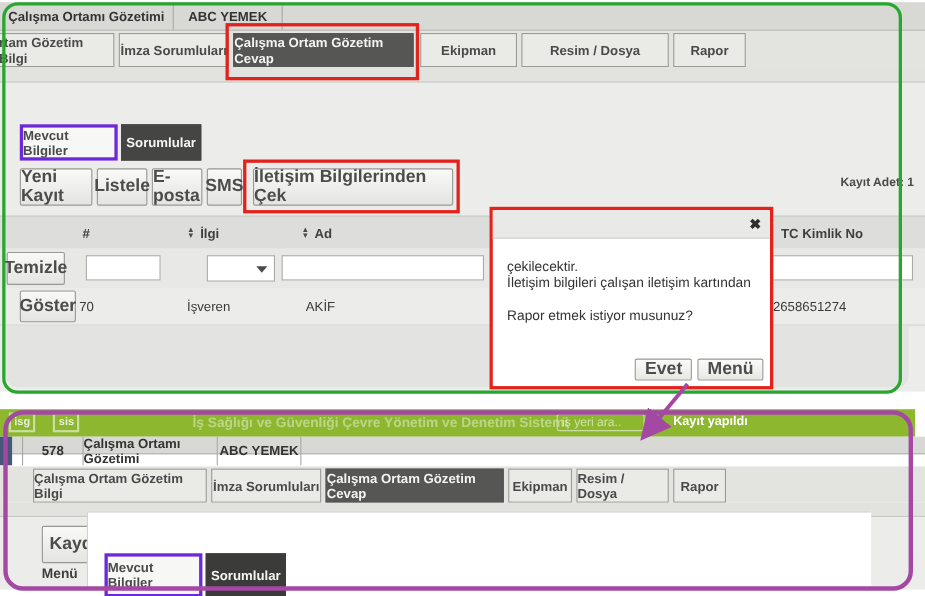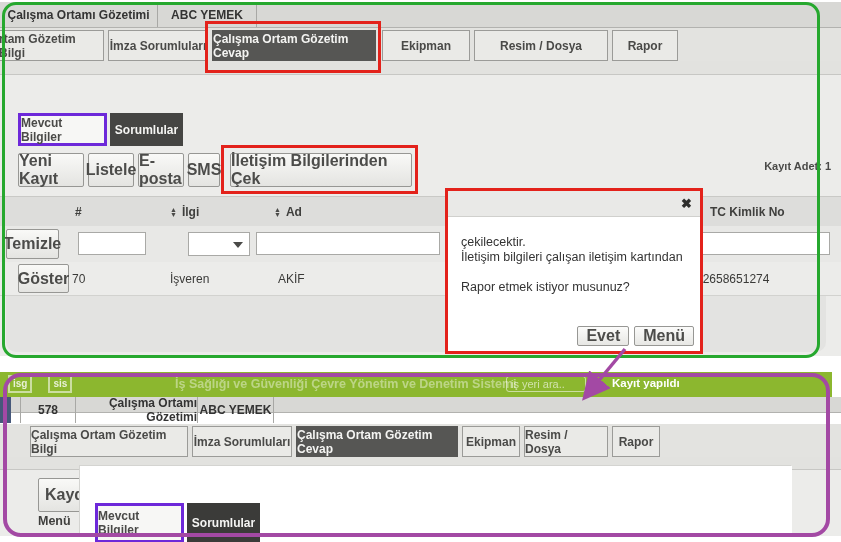--- a/index.html
+++ b/index.html
@@ -75,21 +75,21 @@
   .logo{position:absolute;left:8px;top:3px;display:flex;gap:16px;}
   .logobox{border:2px solid rgba(255,255,255,.55);color:rgba(255,255,255,.8);font-weight:bold;
            font-size:10px;padding:0 3px;line-height:14px;}
   .apptitle{position:absolute;left:175px;top:5px;font-weight:bold;font-size:12.5px;
             color:rgba(255,255,255,.42);white-space:nowrap;}
   .gsearch{position:absolute;left:506px;top:4px;width:80px;height:16px;background:transparent;
            border:1px solid rgba(255,255,255,.55);border-radius:3px;color:#fff;font-size:11px;
            padding:0 4px;font-family:"Liberation Sans",sans-serif;}
   .gsearch::placeholder{color:rgba(255,255,255,.6);}
   .toast{position:absolute;left:612px;top:5px;color:#fff;font-weight:bold;font-size:11.5px;}
-  .bot-shot .winbar{top:25px;height:16px;text-align:right;}
+  .bot-shot .winbar{top:25px;height:16px;}
   .bluetab{position:absolute;left:0;top:0;width:11px;height:26px;background:#46587a;color:#fff;
            font-size:10px;display:flex;align-items:center;justify-content:center;}
   .bot-shot .wtab.w0{position:absolute;left:20px;width:56px;height:26px;border-left:1px solid #a8a8a5;}
   .bot-shot .wtab.w1{position:absolute;left:76px;width:122px;height:26px;}
   .bot-shot .wtab.w2{position:absolute;left:198px;width:76px;height:26px;}
   .bot-shot .tabrow{top:52px;height:33px;}
   .bot-shot .strip{top:85px;height:13px;}
   .bot-content{position:absolute;top:98px;left:0;right:0;bottom:0;background:#ececea;}
   .savebtn{position:absolute;left:38px;top:8px;width:62px;height:34px;z-index:1;}
   .whitepanel{position:absolute;left:80px;top:-4px;width:712px;bottom:0;background:#fff;

